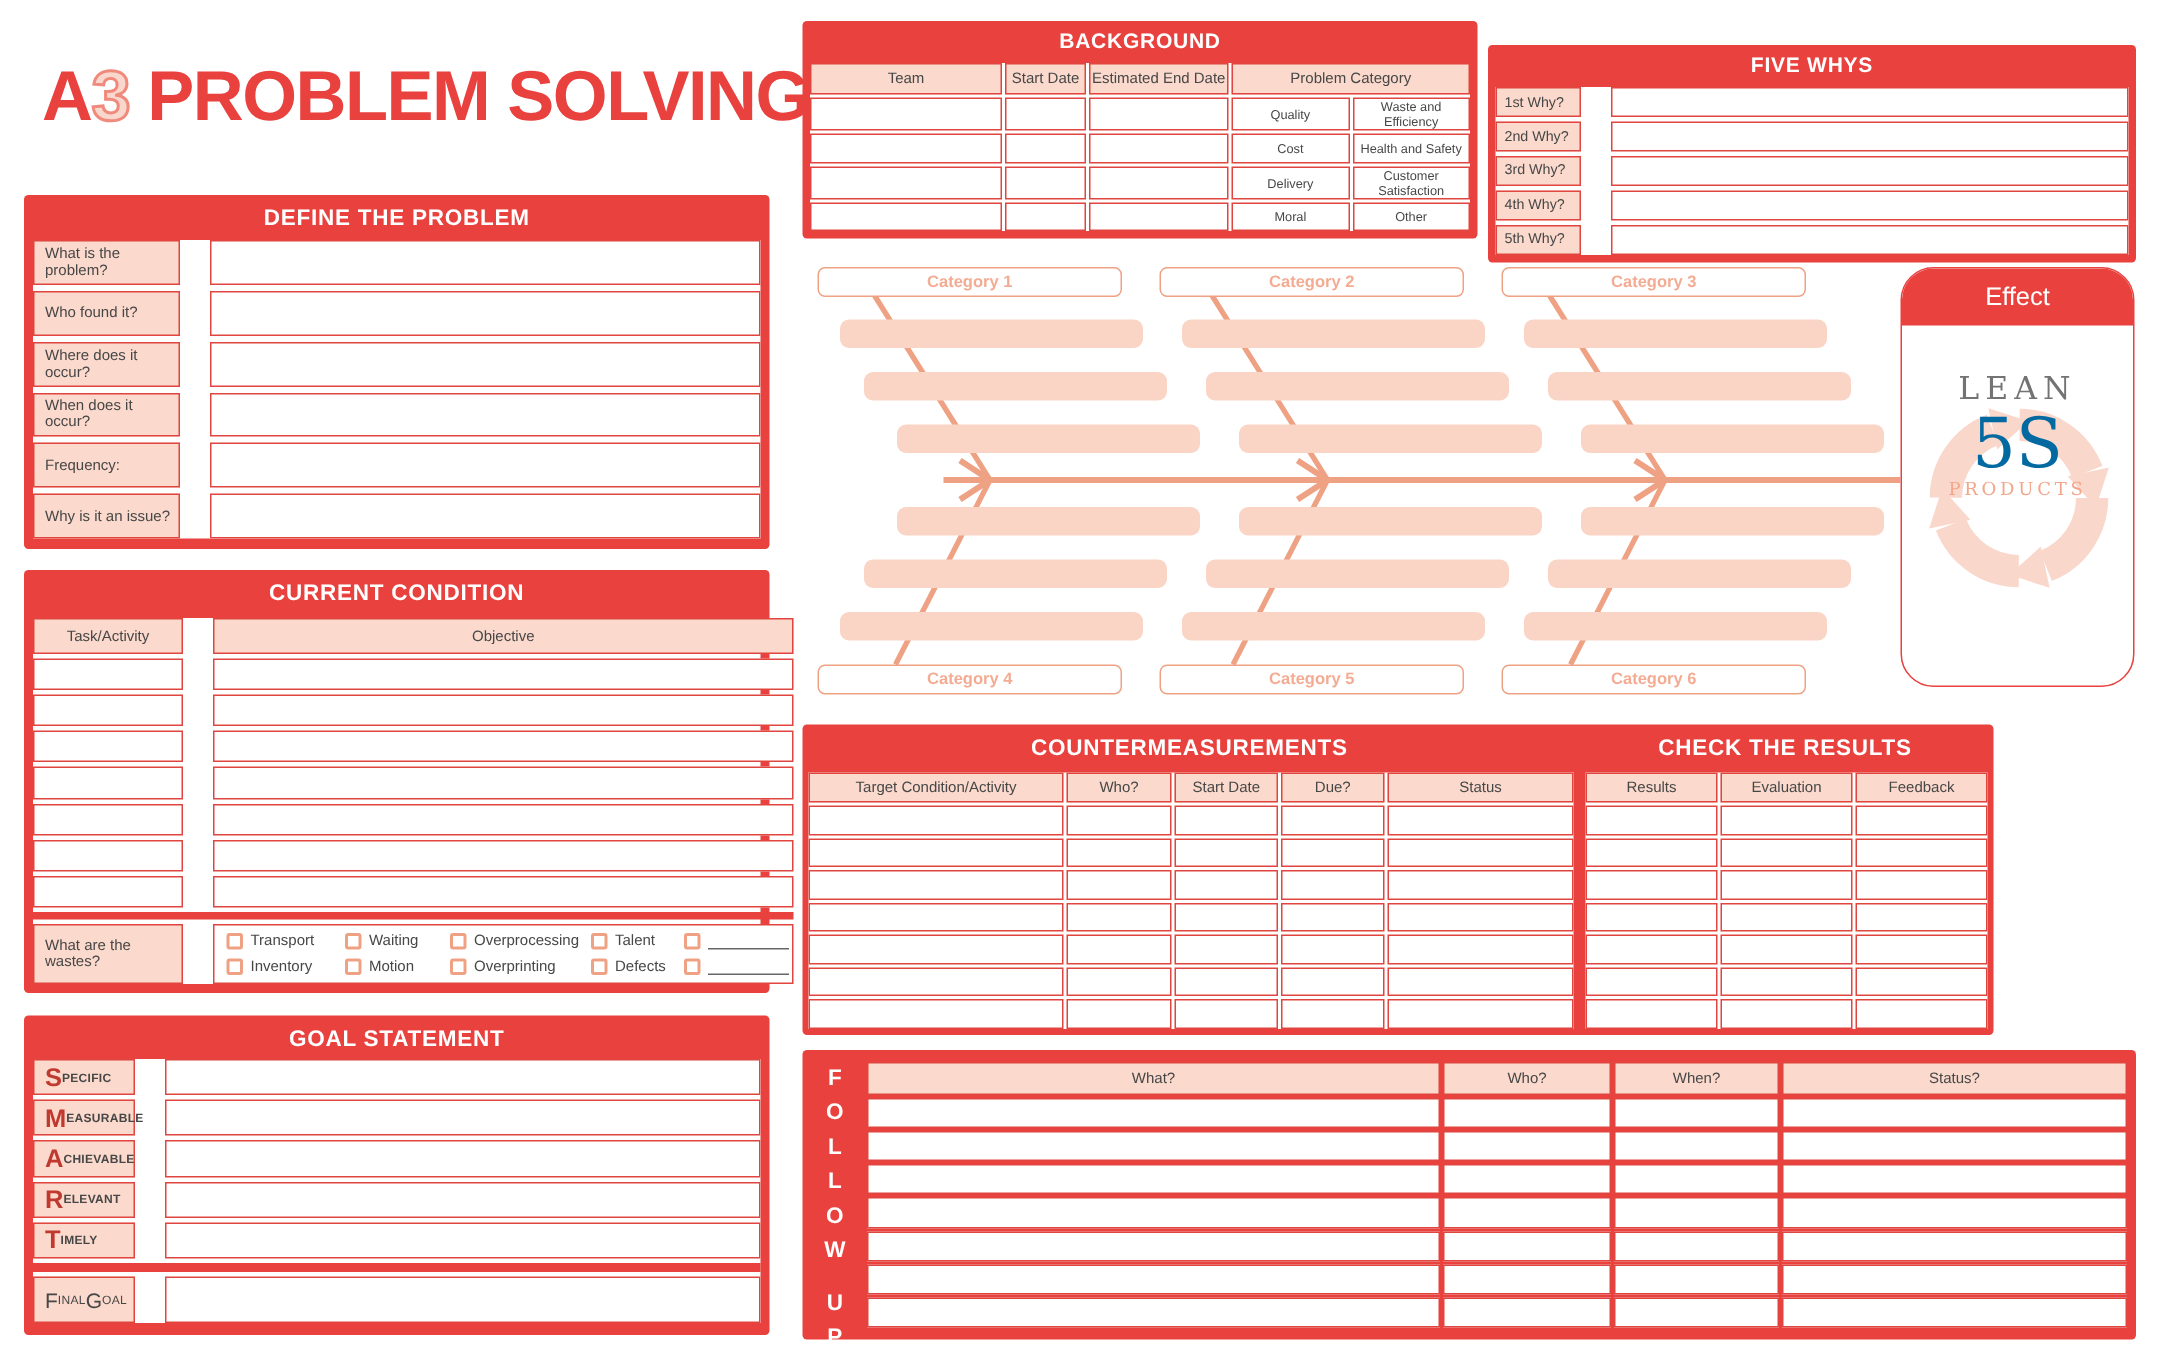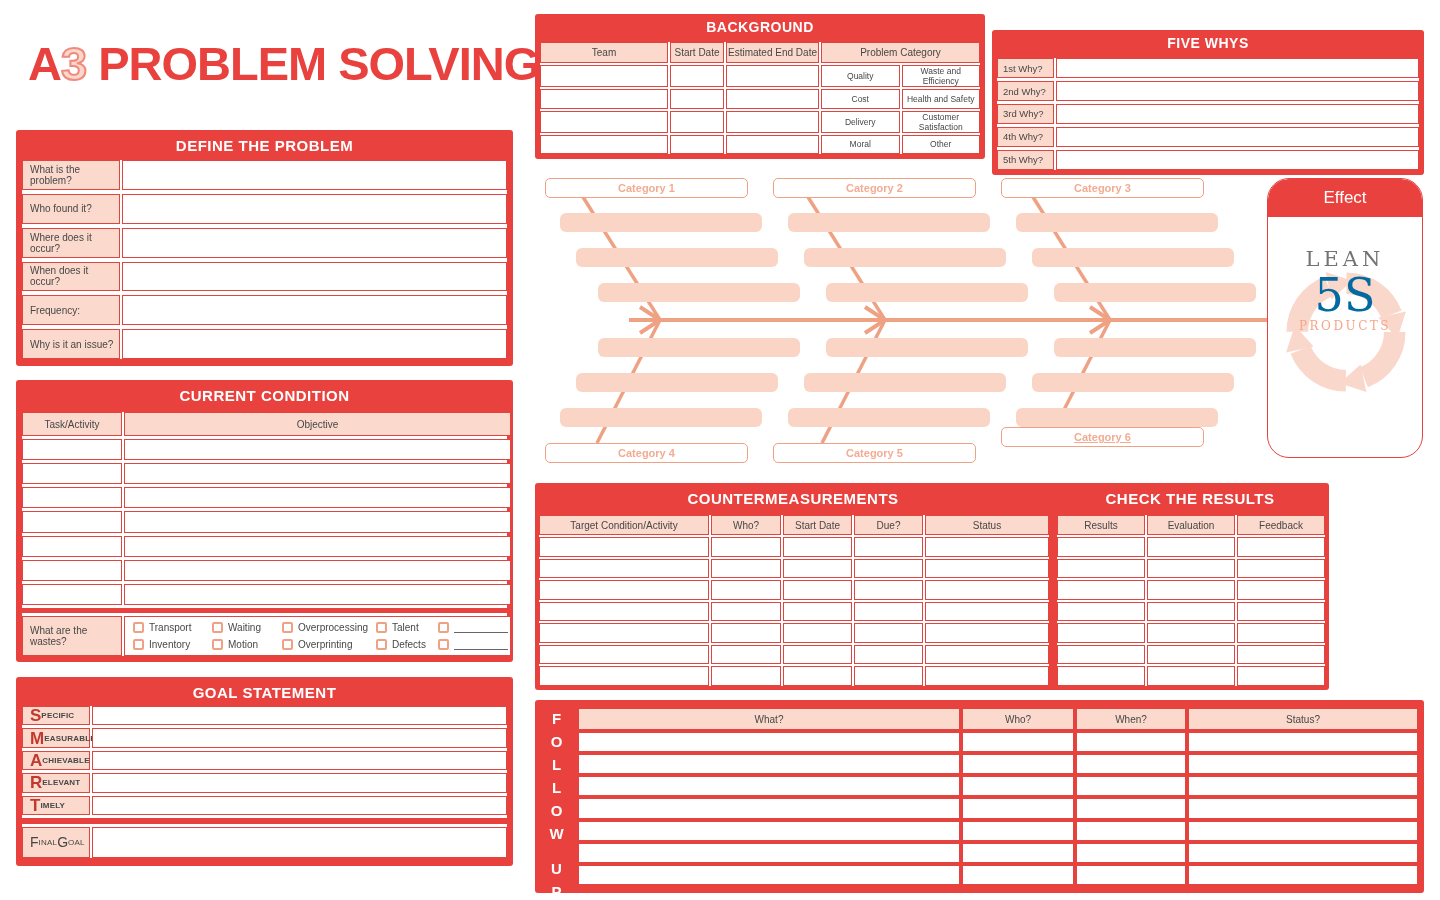--- a/index.html
+++ b/index.html
@@ -16,42 +16,42 @@
   #page{position:absolute;left:0;top:0;width:1440px;height:900px;background:#fff;}
 
   
   #title{position:absolute;left:28px;top:36px;font-size:47px;font-weight:800;color:var(--red);letter-spacing:-1px;white-space:pre;}
   #title .three{color:#FAD7CC;-webkit-text-stroke:2px #F08A7C;}
 
   
   .sec{position:absolute;background:var(--red);border-radius:3px;}
   .hd{height:30px;display:flex;align-items:center;justify-content:center;color:#fff;font-weight:bold;font-size:15px;letter-spacing:.5px;}
   .bd{position:absolute;left:6px;right:6px;bottom:7px;background:#fff;display:grid;}
-  .row{display:grid;gap:2px;}
+  .row{display:grid;gap:20px;}
   .lab{background:var(--pink);border:1px solid var(--redb);font-size:10px;color:var(--ink);display:flex;align-items:center;padding-left:7px;}
   .val{background:#fff;border:1px solid var(--redb);}
   .hcell{background:var(--pink);border:1px solid var(--redb);font-size:10px;color:var(--ink);display:flex;align-items:center;justify-content:center;}
   .sep{background:var(--red);}
 
   
   #define{left:16px;top:130px;width:497px;height:236px;}
   #define .bd{top:30px;grid-template-rows:repeat(6,1fr);gap:4px;}
   #define .row{grid-template-columns:98px 1fr;}
 
   
   #current{left:16px;top:380px;width:497px;height:282px;}
   #current .bd{top:32px;bottom:6px;grid-template-rows:24px repeat(7,1fr) 5px 40px;gap:3px;}
   #current .row{grid-template-columns:100px 1fr;}
   .wastes{display:grid;grid-template-columns:79px 70px 94px 62px 1fr;grid-template-rows:1fr 1fr;align-items:center;padding:2px 2px 2px 8px;}
   .witem{display:flex;align-items:center;gap:5px;font-size:10px;color:var(--ink);}
   .cb{width:11px;height:11px;border:2px solid var(--salmon);border-radius:2px;background:#fff;flex:0 0 auto;}
   .wline{width:54px;height:11px;border-bottom:1.5px solid #666;}
 
   
-  #goal{left:16px;top:677px;width:497px;height:189px;}
+  #goal{left:16px;top:677px;width:497px;height:213px;}
   #goal .bd{top:29px;bottom:8px;grid-template-rows:repeat(5,1fr) 6px 31px;gap:3px;}
   #goal .row{grid-template-columns:68px 1fr;}
   .ini{font-size:17px;font-weight:bold;color:#C0392E;line-height:1;}
   .rest{font-size:8px;font-weight:bold;color:var(--ink);letter-spacing:.2px;}
   .finlab .ini{color:var(--ink);font-weight:normal;font-size:14px;}
   .finlab .rest{font-weight:normal;}
 
   
   #background{left:535px;top:14px;width:450px;height:145px;}
   #background .hd{height:26px;font-size:14px;}
@@ -368,21 +368,21 @@
       <rect x="253" y="243" width="202" height="19" rx="6"></rect>
       <rect x="481" y="243" width="202" height="19" rx="6"></rect>
     </g>
   </svg>
 
   <div class="cat" style="left:545px;top:178px;">Category 1</div>
   <div class="cat" style="left:773px;top:178px;">Category 2</div>
   <div class="cat" style="left:1001px;top:178px;">Category 3</div>
   <div class="cat" style="left:545px;top:443px;">Category 4</div>
   <div class="cat" style="left:773px;top:443px;">Category 5</div>
-  <div class="cat" style="left:1001px;top:427px;text-decoration:underline;">Category 6</div>
+  <div class="cat" style="left:1001px;top:443px;">Category 6</div>
 
   <div id="effect">
     <div class="ehd">Effect</div>
     <div id="logo">
       <svg viewBox="0 0 160 160" width="150" height="150">
         <circle cx="80" cy="80" r="52" fill="none" stroke="#FAD7CB" stroke-width="23" stroke-dasharray="62 19.7"></circle>
         <polygon points="18,0 -8,-15 -8,15" fill="#FAD7CB" transform="translate(90.8,130.9) rotate(168)"></polygon>
         <polygon points="18,0 -8,-15 -8,15" fill="#FAD7CB" transform="translate(29.1,90.8) rotate(258)"></polygon>
         <polygon points="18,0 -8,-15 -8,15" fill="#FAD7CB" transform="translate(69.2,29.1) rotate(348)"></polygon>
         <polygon points="18,0 -8,-15 -8,15" fill="#FAD7CB" transform="translate(130.9,69.2) rotate(78)"></polygon>

